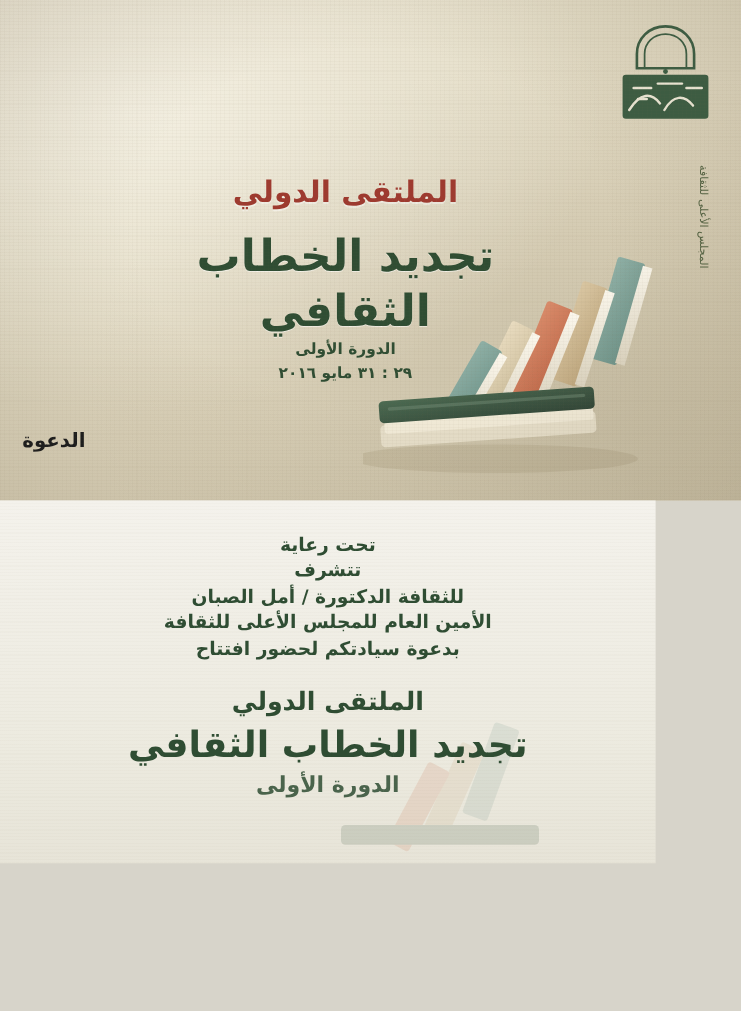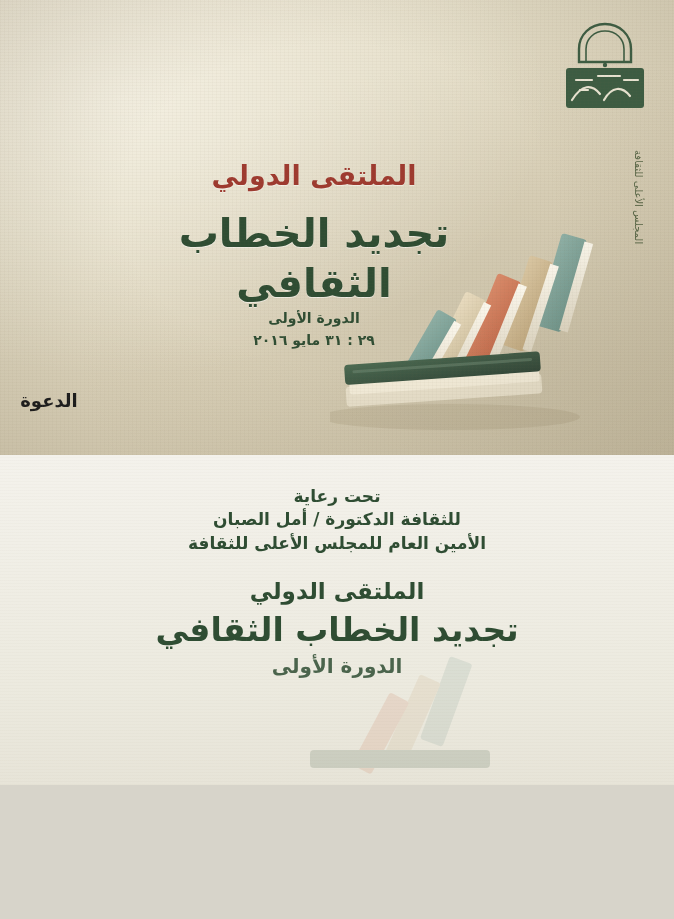--- a/index.html
+++ b/index.html
@@ -145,21 +145,21 @@
     width: 340px;
     height: 240px;
   }
   .books svg { display: block; }
 
   
   .body-panel {
     position: absolute;
     top: 455px;
     left: 0;
-    width: 674px;
+    width: 596px;
     height: 330px;
     background: linear-gradient(180deg, #f4f2ec 0%, #eceadf 70%, #e7e4d8 100%);
     overflow: hidden;
   }
   .body-panel::after {
     content: "";
     position: absolute;
     inset: 0;
     background-image: repeating-linear-gradient(0deg, rgba(120,105,75,0.022) 0px, rgba(120,105,75,0.022) 1px, rgba(0,0,0,0) 1px, rgba(0,0,0,0) 3px);
     pointer-events: none;
@@ -336,22 +336,24 @@
         </g>
         <g transform="translate(90,42) rotate(28)">
           <rect x="0" y="0" width="22" height="82" rx="3" fill="#cb7a58"></rect>
         </g>
         <rect x="10" y="100" width="180" height="18" rx="4" fill="#3b5540"></rect>
       </svg>
     </div>
 
     <div class="body-inner">
       <div class="line">تحت رعاية</div>
+      <div class="line">تتشرف</div>
       <div class="line">للثقافة الدكتورة / أمل الصبان</div>
       <div class="line">الأمين العام للمجلس الأعلى للثقافة</div>
+      <div class="line">بدعوة سيادتكم لحضور افتتاح</div>
 
       <div class="body-title-sm">الملتقى الدولي</div>
       <div class="body-title-lg">تجديد الخطاب الثقافي</div>
       <div class="body-cut">الدورة الأولى</div>
     </div>
   </div>
 
   <div class="bottom-area"></div>
 
 </div>

